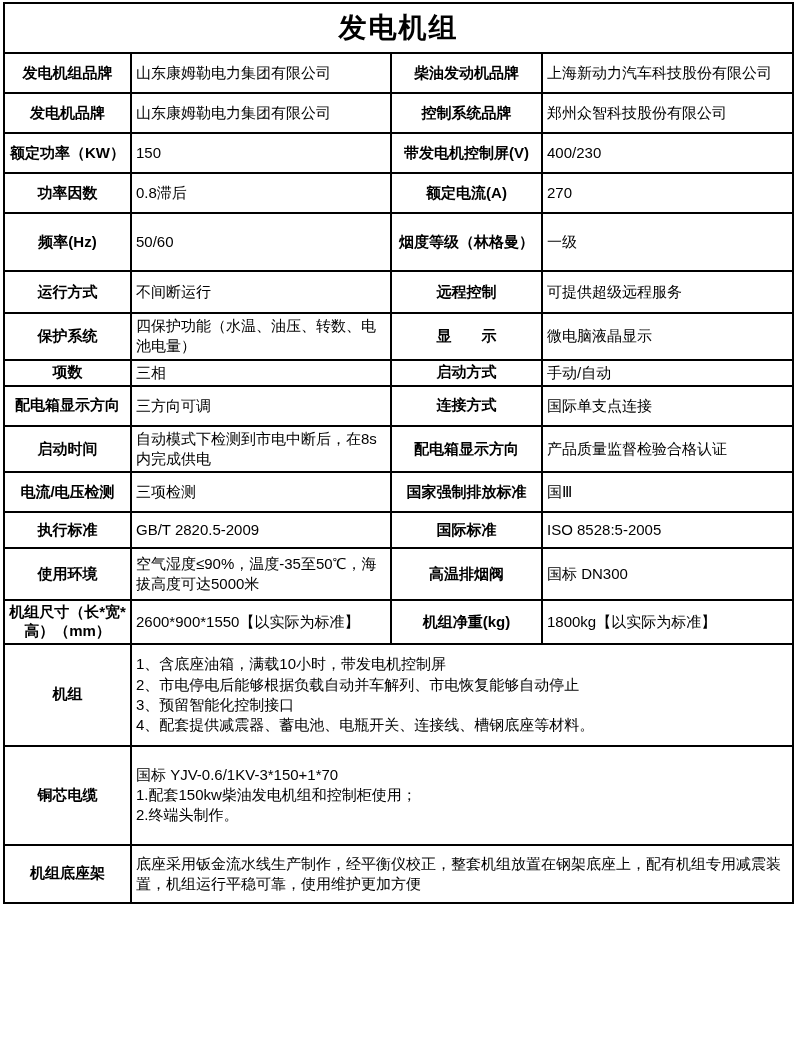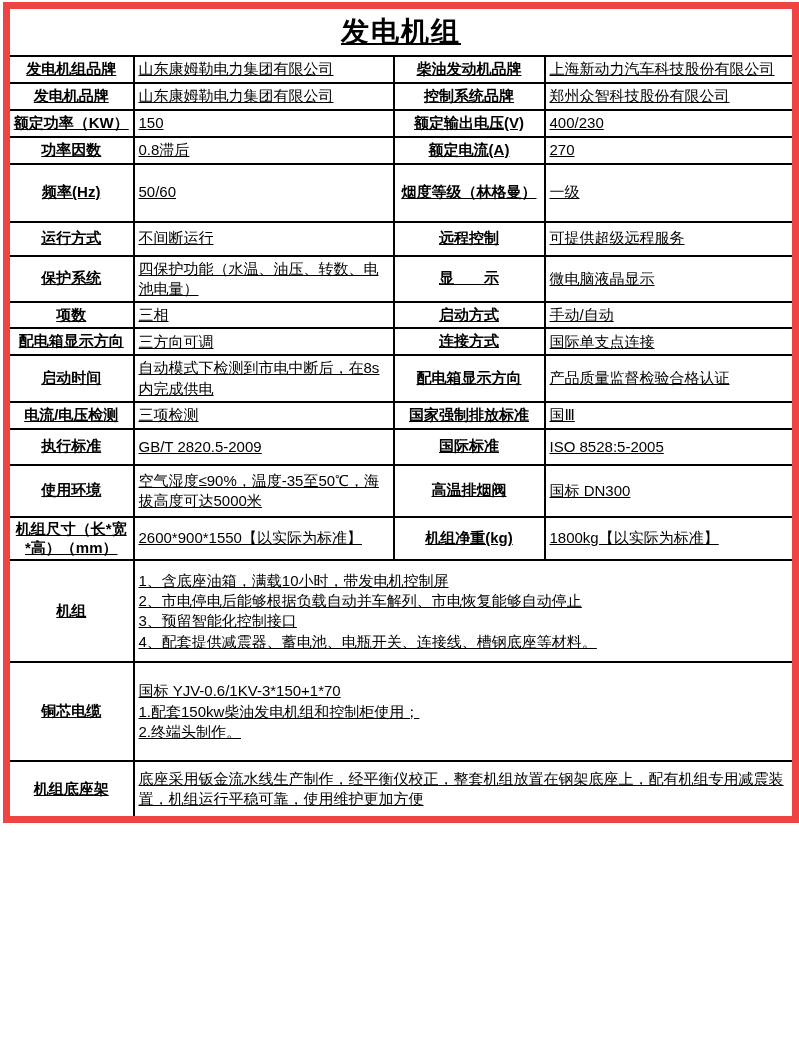--- a/index.html
+++ b/index.html
@@ -10,22 +10,21 @@
     color: #000000;
   }
   .sheet {
     width: 793px;
     margin: 2px auto 0 auto;
   }
   table.spec {
     border-collapse: collapse;
     table-layout: fixed;
     width: 789px;
-    border: 7px solid #ef4444;
-    text-decoration: underline;
+    border: 2px solid #ef4444;
   }
   table.spec td, table.spec th {
     border: 2px solid #000000;
     vertical-align: middle;
     overflow: hidden;
     box-sizing: border-box;
   }
   .title-cell {
     text-align: center;
     font-size: 28px;
@@ -46,23 +45,23 @@
     font-size: 15px;
     padding: 2px 2px 2px 4px;
     line-height: 1.35;
     white-space: pre-line;
     word-break: break-all;
   }
   td.val.center {
     text-align: center;
   }
   
-  tr.h42  > td { height: 27px; border-radius: 13px; }
+  tr.h42  > td { height: 40px; border-radius: 13px; }
   tr.h46  > td { height: 44px; }
-  tr.h36  > td { height: 34px; }
+  tr.h36  > td { height: 42px; }
   tr.h38  > td { height: 36px; }
   tr.h48  > td { height: 58px; }
   tr.h54  > td { height: 52px; }
   tr.h40  > td { height: 22px; }
   tr.hf41 > td { height: 39px; }
   tr.hf120> td { height: 102px; }
   tr.hf101> td { height: 99px; }
   tr.hf73 > td { height: 71px; }
   tr.hf60 > td { height: 58px; }
 </style>
@@ -90,21 +89,21 @@
       </tr>
       <tr class="h42">
         <td class="lbl">发电机品牌</td>
         <td class="val">山东康姆勒电力集团有限公司</td>
         <td class="lbl">控制系统品牌</td>
         <td class="val">郑州众智科技股份有限公司</td>
       </tr>
       <tr class="h42">
         <td class="lbl">额定功率（KW）</td>
         <td class="val">150</td>
-        <td class="lbl">额定输出电压(V)</td>
+        <td class="lbl">带发电机控制屏(V)</td>
         <td class="val">400/230</td>
       </tr>
       <tr class="h42">
         <td class="lbl">功率因数</td>
         <td class="val">0.8滞后</td>
         <td class="lbl">额定电流(A)</td>
         <td class="val">270</td>
       </tr>
       <tr class="h48">
         <td class="lbl">频率(Hz)</td>

